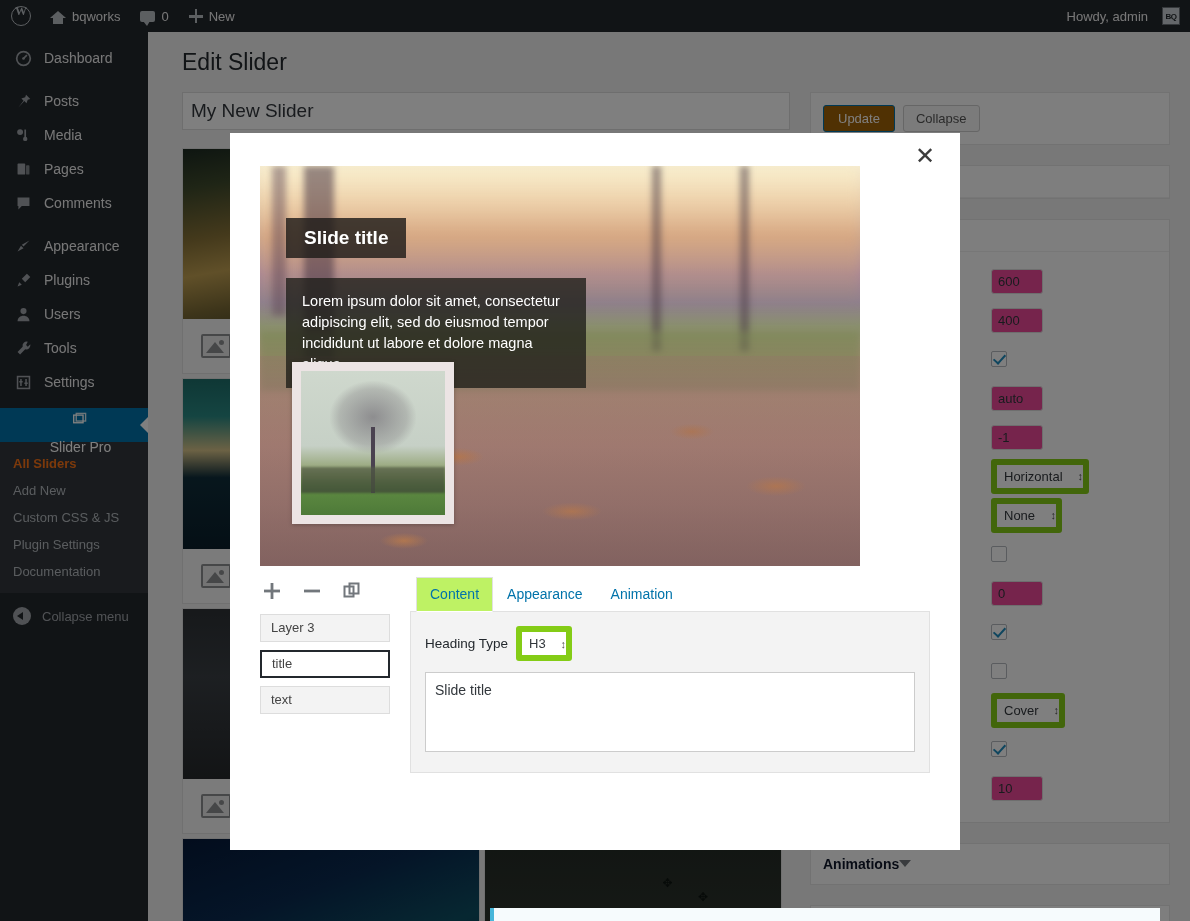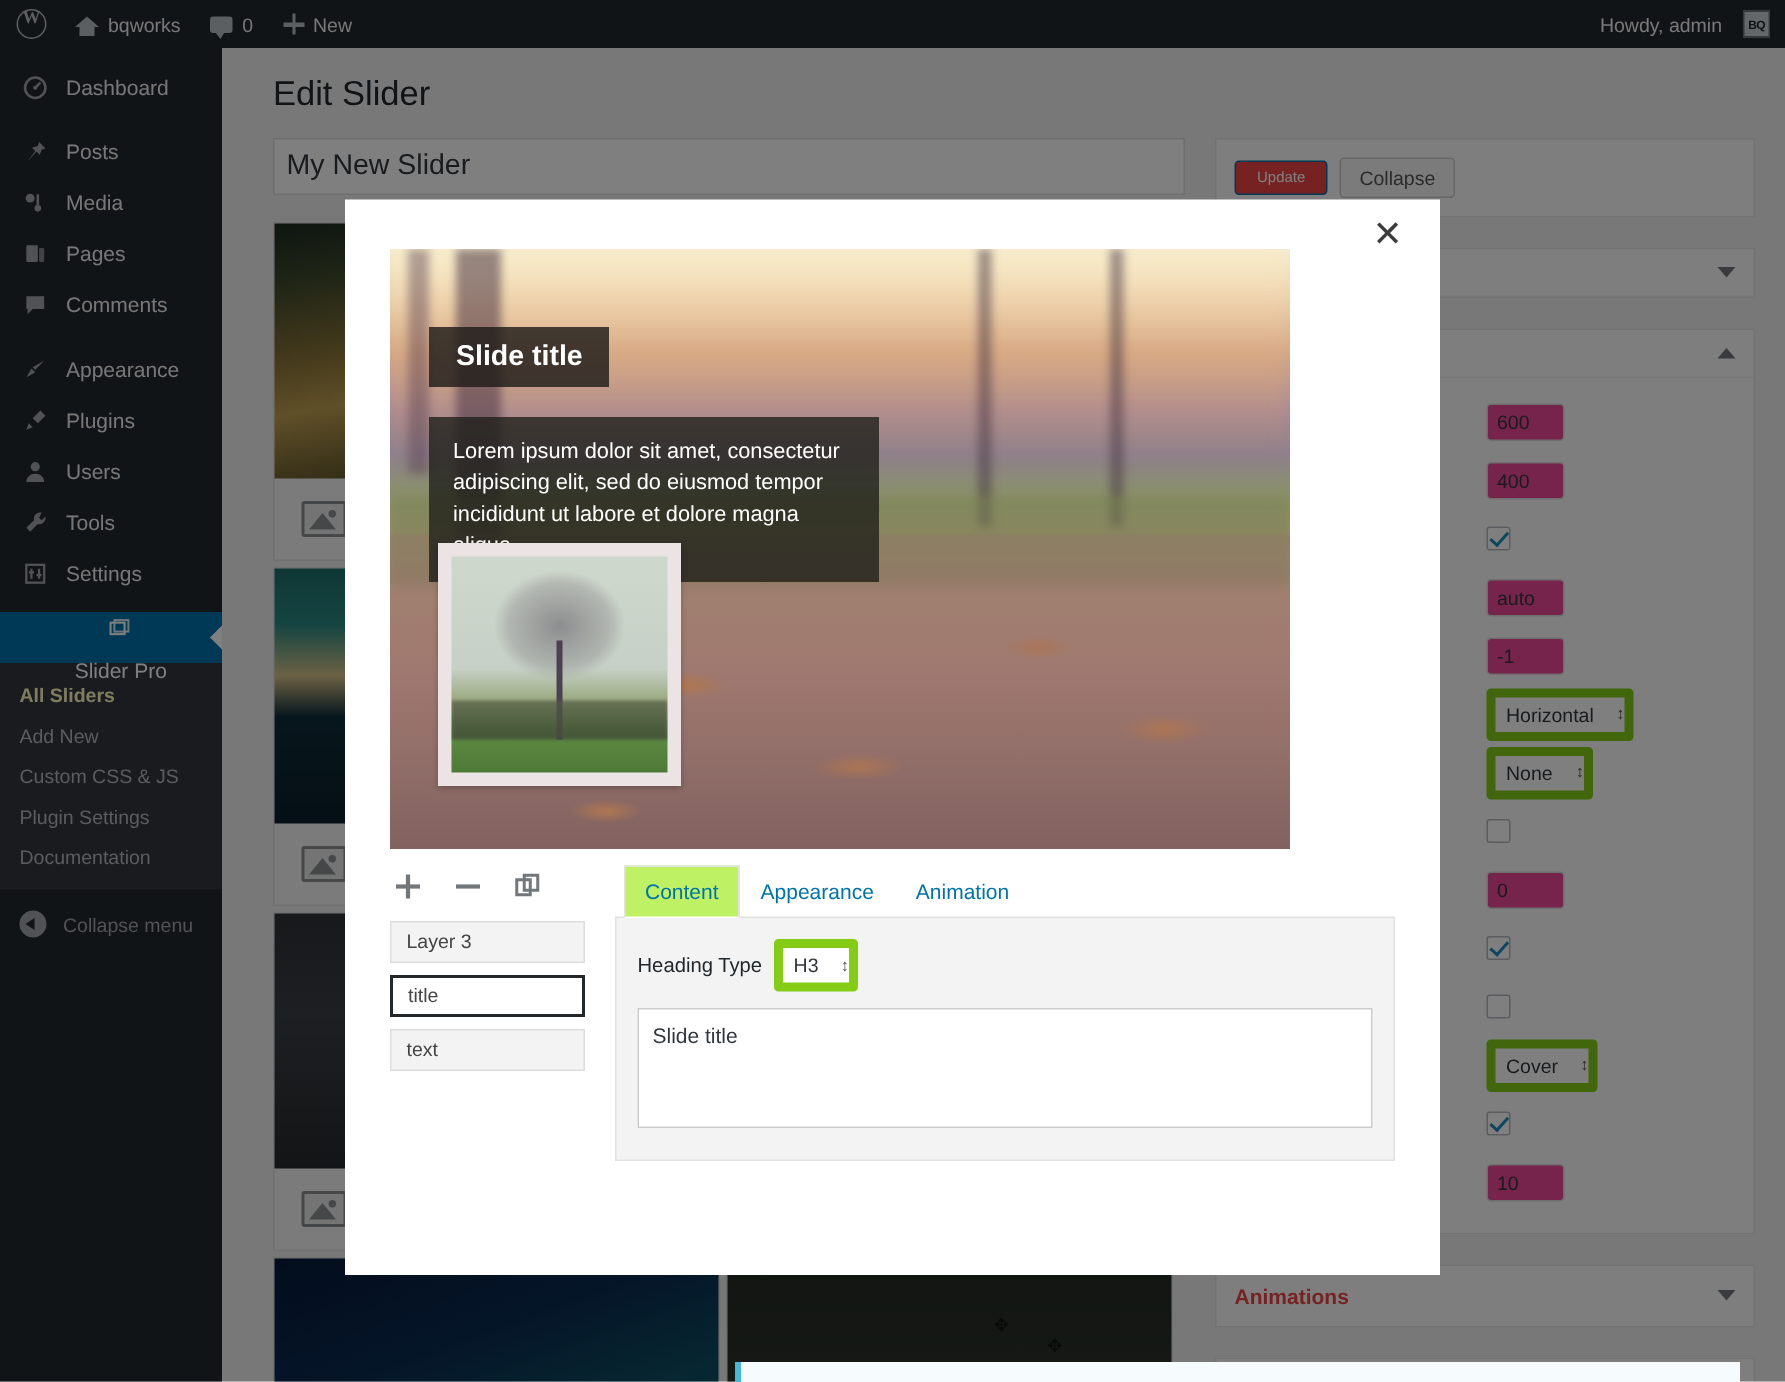--- a/index.html
+++ b/index.html
@@ -102,21 +102,21 @@
     align-items: center; justify-content: center;
     color: #a0a5aa; flex: 0 0 20px;
   }
   .menu-item.active .mi-icon { color: #fff; }
   .mi-icon svg { display: block; }
   .submenu { background: #32373c; padding: 8px 0 8px 0; }
   .submenu a {
     display: block; padding: 6px 0 6px 13px;
     color: #b4b9be; font-size: 13px; text-decoration: none;
   }
-  .submenu a.cur { color: #fef9c3; font-weight: bold; }
+  .submenu a.cur { color: #f97316; font-weight: bold; }
   #collapse-menu {
     display: flex; align-items: center; gap: 11px;
     height: 34px; padding-left: 13px; margin-top: 6px;
     color: #a0a5aa; font-size: 13px; cursor: pointer;
   }
   .collapse-circle {
     width: 18px; height: 18px; border-radius: 50%;
     background: #a0a5aa; position: relative; flex: 0 0 18px;
   }
   .collapse-circle::after {
@@ -181,39 +181,39 @@
   .ph-birds  { background: linear-gradient(180deg,#242b26 0%,#2c332c 50%,#1b211c 100%); position: relative; }
   .bird { position: absolute; color: #0d1410; font-size: 12px; }
 
   
   #editor-right { width: 360px; }
   .publish-box {
     background: #fdfdfd; border: 1px solid #e5e5e5;
     padding: 12px 12px; display: flex; gap: 8px; align-items: center;
   }
   .btn-primary {
-    background: #ef4444; border: 1px solid #0073aa;
-    color: #fff; font-size: 10px; padding: 5px 14px;
+    background: #a16207; border: 1px solid #0073aa;
+    color: #fff; font-size: 13px; padding: 5px 14px;
     border-radius: 3px; cursor: pointer;
     font-family: "Liberation Sans", sans-serif;
     text-align: right;
   }
   .btn-secondary {
     background: #f7f7f7; border: 1px solid #ccc;
     color: #555; font-size: 13px; padding: 5px 12px;
     border-radius: 3px; cursor: pointer;
     font-family: "Liberation Sans", sans-serif;
   }
   .panel {
     background: #fdfdfd; border: 1px solid #e5e5e5;
     margin-top: 20px;
   }
   .panel-head {
-    display: flex; align-items: center; justify-content: space-between;
-    padding: 12px 12px; font-size: 14px; font-weight: bold; color: #ef4444;
+    display: flex; align-items: center; justify-content: flex-start;
+    padding: 12px 12px; font-size: 14px; font-weight: bold; color: #0f172a;
     cursor: pointer; border-bottom: 1px solid #eee;
   }
   .tri-down { width: 0;height: 0;border-left: 6px solid transparent;border-right: 6px solid transparent;border-top: 7px solid #72777c; }
   .tri-up   { width: 0;height: 0;border-left: 6px solid transparent;border-right: 6px solid transparent;border-bottom: 7px solid #72777c; }
   .panel-body { padding: 10px 12px 14px 12px; }
   .field-row {
     display: flex; align-items: center; gap: 8px;
     height: 39px;
   }
   .field-label { font-size: 13px; color: #444; width: 160px; }

